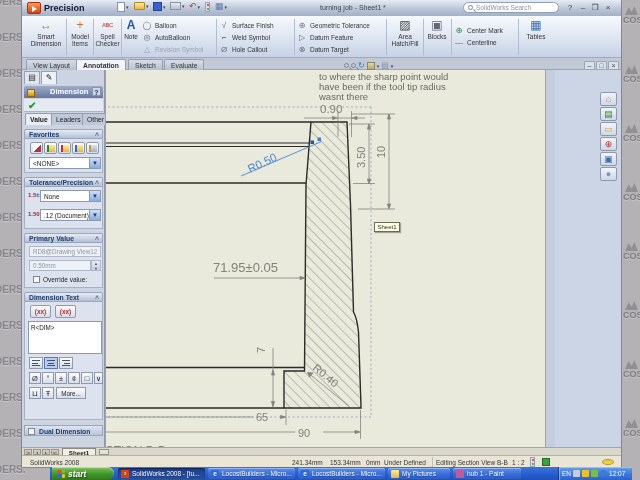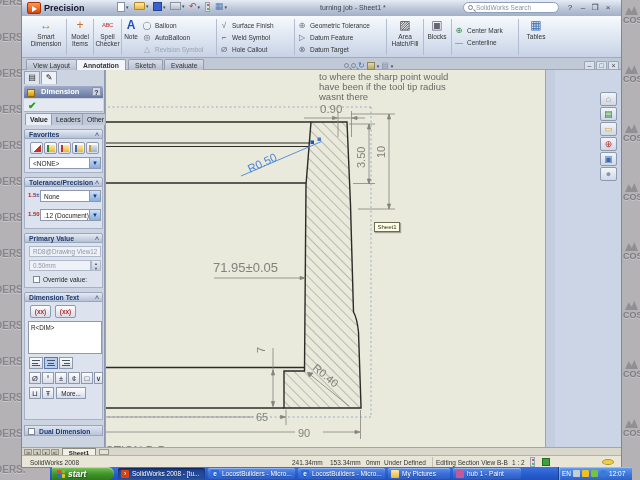--- a/index.html
+++ b/index.html
@@ -48,21 +48,21 @@
   .ctab{position:absolute;top:1px;height:11px;padding:2px 6px 0;font-size:6.8px;color:#333;background:linear-gradient(#d7dde8,#b7c0d0);border:1px solid #939db0;border-bottom:none;border-radius:2px 2px 0 0}
   .ctab.active{background:#f2f5fa;font-weight:bold}
   
   #headsup{left:344px;top:61px;display:flex;gap:2px;align-items:center}
   .hu{font-size:8px;color:#4a6a9c;line-height:9px}
   .cube{width:8px;height:8px;background:linear-gradient(#e3d9ae,#b7a969);border:1px solid #8f845a}
   .docbtn{position:absolute;top:61px;width:11px;height:9px;background:#dbe1ea;border:1px solid #9aa5b8;border-radius:1px;font-size:7px;line-height:7px;text-align:center;color:#444}
   
   #panel{left:22px;top:70px;width:83px;height:377px;background:#ccd4e2;border-right:1px solid #8e99ad}
   .ptab{position:absolute;top:1px;width:16px;height:13px;background:#dfe5ef;border:1px solid #96a1b5;border-bottom:none;font-size:8px;text-align:center;line-height:12px}
-  #phead{position:absolute;left:2px;top:16px;width:79px;height:12px;background:linear-gradient(#9fabc8,#66769f);color:#fff;font-weight:bold;font-size:7.5px;line-height:12px;padding-left:17px;border-radius:2px 2px 0 0}
+  #phead{position:absolute;left:2px;top:16px;width:79px;height:12px;background:linear-gradient(#9fabc8,#66769f);color:#fff;font-weight:bold;font-size:7.5px;line-height:12px;padding-left:26px;border-radius:2px 2px 0 0}
   #phead::before{content:"";position:absolute;left:3px;top:3px;width:6px;height:6px;background:linear-gradient(#ffe26a,#d89018);border:1px solid #8a6a10}
   .phelp{position:absolute;right:2px;top:1px;width:9px;height:9px;background:#cdd6e6;border:1px solid #8a95ab;color:#334;font-size:7px;text-align:center;line-height:9px}
   #pok{position:absolute;left:2px;top:29px;width:79px;height:13px;background:#e4e9f2;border-bottom:1px solid #aab4c6}
   #pok span{color:#1f9e28;font-weight:bold;font-size:10px;line-height:13px;padding-left:4px}
   .vtab{position:absolute;top:43px;height:12px;padding:2px 4px 0;font-size:6.8px;background:#bfc8d8;border:1px solid #939db0;border-bottom:none;border-radius:2px 2px 0 0}
   .vtab.active{background:#e9edf5;font-weight:bold}
   .sect-h{position:absolute;left:2px;width:79px;height:10px;background:linear-gradient(#e6ebf4,#b4c0d6);color:#1c3a6e;font-weight:bold;font-size:6.8px;line-height:10px;padding-left:4px;border:1px solid #9aa6bc;border-radius:2px 2px 0 0}
   .sect-h::after{content:"^";position:absolute;right:3px;top:1px;color:#55688c}
   .sect-b{position:absolute;left:2px;width:79px;background:#dde3ee;border:1px solid #a6b1c5;border-top:none}
   .favbtn{position:absolute;top:3px;width:13px;height:12px;background:linear-gradient(#fdfdfe,#d6dce8);border:1px solid #8e99ad;border-radius:2px}

